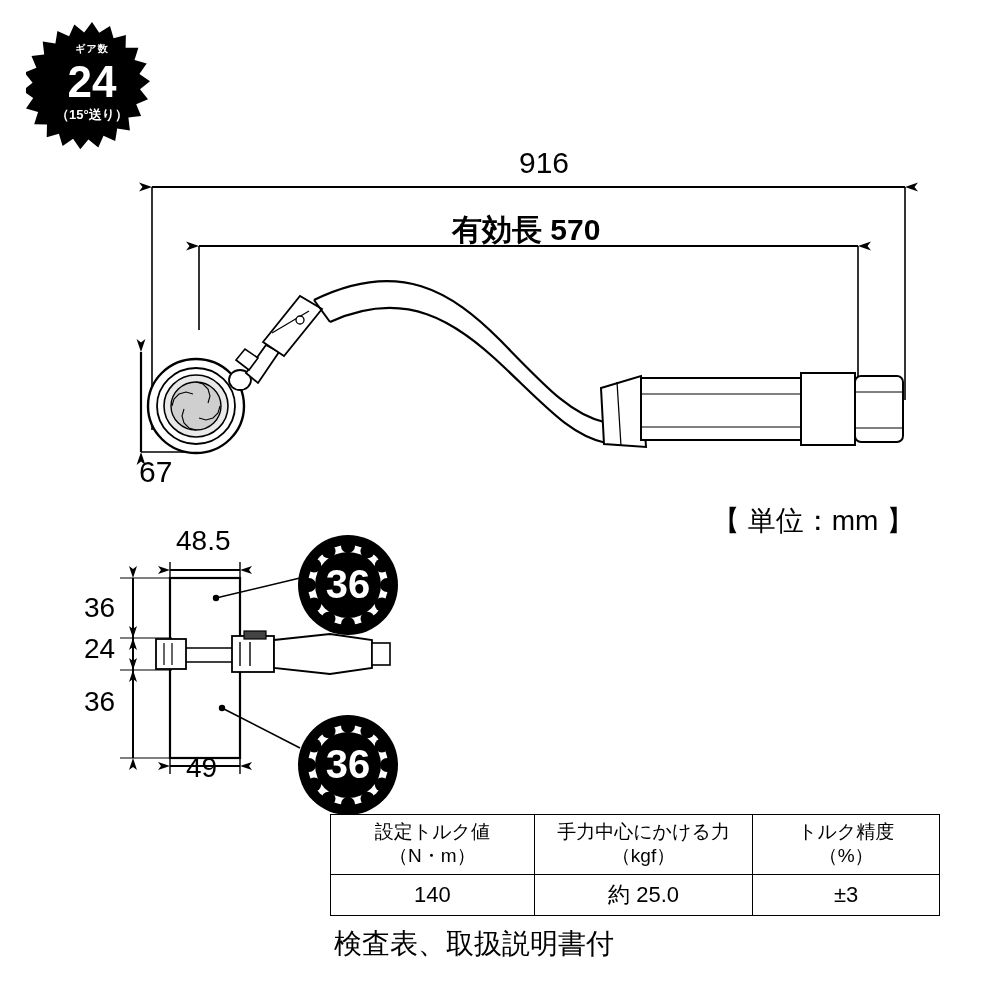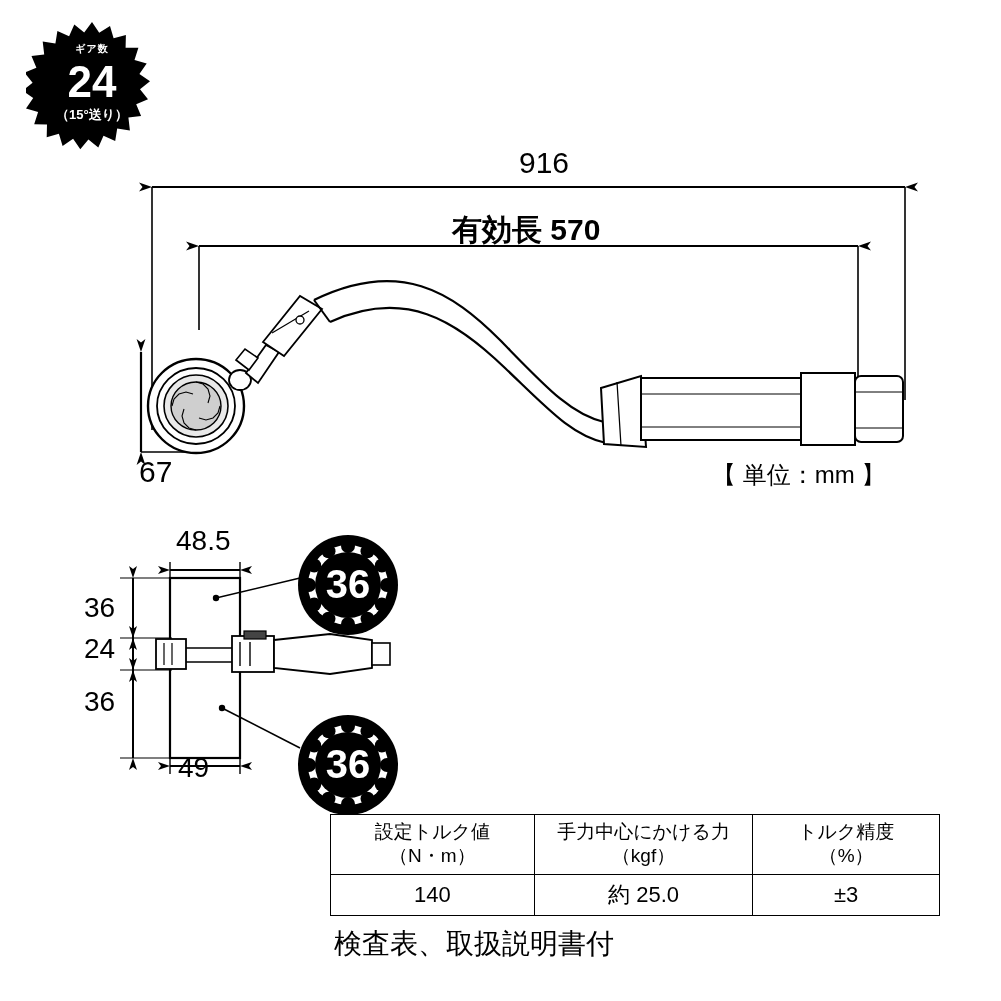--- a/index.html
+++ b/index.html
@@ -15,27 +15,27 @@
   .badge .txt{position:absolute;left:0;right:0;text-align:center;color:#fff;font-weight:bold;line-height:1;}
   .badge .t1{top:24px;font-size:10px;letter-spacing:1px;}
   .badge .t2{top:40px;font-size:44px;font-weight:bold;}
   .badge .t3{top:88px;font-size:13px;}
 
   
   .lbl{position:absolute;white-space:nowrap;font-family:"Liberation Sans","DejaVu Sans",sans-serif;color:#000;}
   .dim647{left:519px;top:146px;font-size:30px;}
   .dim570{left:452px;top:210px;font-size:30px;font-weight:bold;}
   .dim67{left:104px;top:455px;font-size:30px;margin-left:35px;}
-  .unit{left:712px;top:459px;font-size:24px;}
+  .unit{left:712px;top:502px;font-size:28px;}
 
   .d485{left:176px;top:525px;font-size:28px;}
   .d36a{left:84px;top:592px;font-size:28px;}
   .d24{left:84px;top:633px;font-size:28px;}
   .d36b{left:84px;top:686px;font-size:28px;}
-  .d49{left:178px;top:752px;font-size:28px;}
+  .d49{left:186px;top:752px;font-size:28px;}
 
   
   .socket{position:absolute;width:104px;height:104px;}
   .socket .num{position:absolute;inset:0;display:flex;align-items:center;justify-content:center;color:#fff;font-size:40px;font-weight:bold;font-family:"Liberation Sans","DejaVu Sans",sans-serif;padding-bottom:2px;box-sizing:border-box;}
   #socket-top{left:296px;top:533px;}
   #socket-bottom{left:296px;top:713px;}
 
   
   .tbl{position:absolute;left:330px;top:814px;width:610px;border-collapse:collapse;}
   .tbl td{border:1px solid #000;text-align:center;font-size:19px;line-height:1.28;padding:5px 18px;font-family:"Liberation Sans","DejaVu Sans",sans-serif;}

